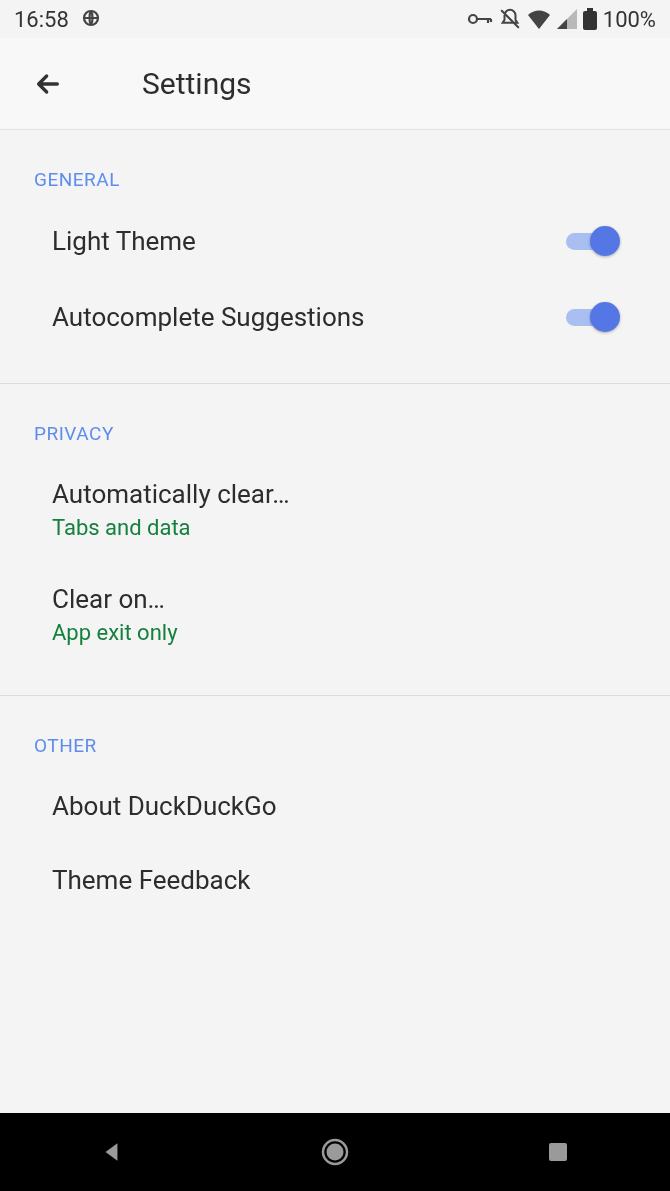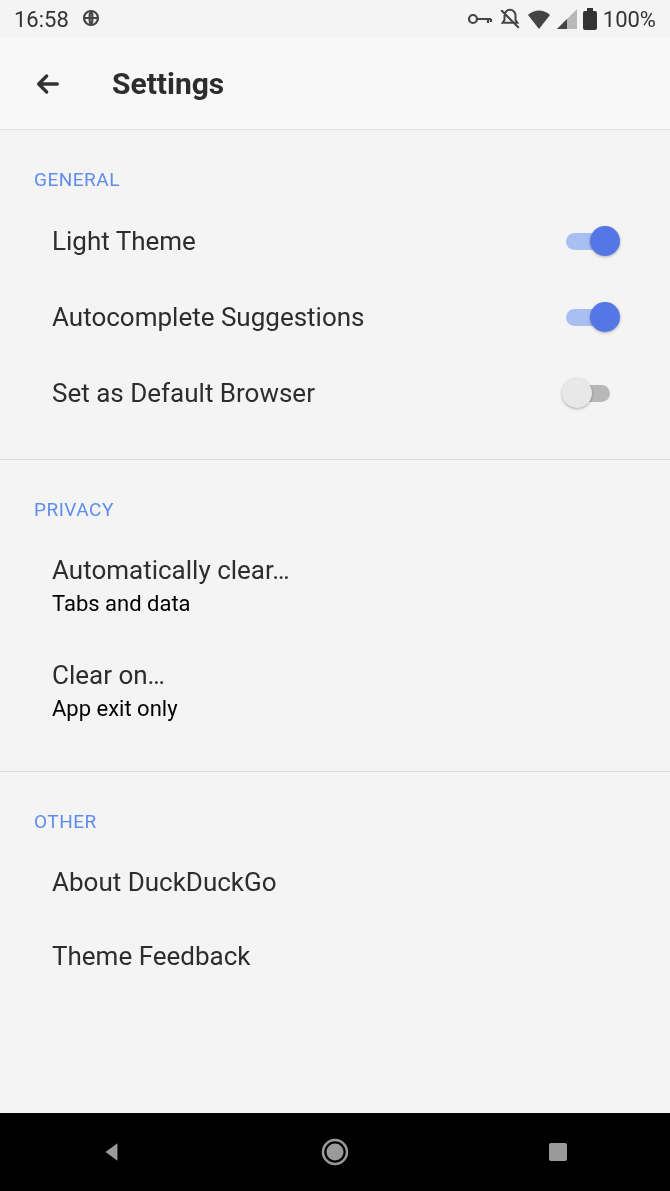--- a/index.html
+++ b/index.html
@@ -5,29 +5,29 @@
   * { box-sizing: border-box; margin: 0; padding: 0; }
   html, body { width: 670px; height: 1191px; font-family: Roboto, -apple-system, Helvetica, Arial, sans-serif; background: #f4f4f4; overflow: hidden; }
   
   .statusbar { height: 38px; background: #f4f4f4; display: flex; align-items: center; justify-content: space-between; padding: 0 14px; font-size: 22px; color: #333; }
   .statusbar .left { display: flex; align-items: center; gap: 10px; }
   .statusbar .right { display: flex; align-items: center; gap: 6px; }
   .statusbar .icon svg { display: block; }
   
   .appbar { height: 92px; background: #f8f8f8; display: flex; align-items: center; padding-left: 28px; border-bottom: 1px solid #e2e2e2; }
   .appbar .back { width: 40px; height: 40px; display: flex; align-items: center; justify-content: center; margin-right: 44px; }
-  .appbar .title { font-size: 30px; font-weight: 700; color: #2d2d2d; }
+  .appbar .title { font-size: 30px; font-weight: 400; color: #2d2d2d; margin-left: 30px; }
   
   .content { overflow: hidden; }
   .section-header { font-size: 19px; font-weight: 400; color: #5f8dee; letter-spacing: 0.5px; padding: 38px 34px 12px; }
   
   .row { display: flex; align-items: center; justify-content: space-between; padding: 22px 52px; }
   .row .labels { display: flex; flex-direction: column; }
   .row .primary { font-size: 26px; color: #2d2d2d; }
-  .row .secondary { font-size: 22px; color: #000000; margin-top: 6px; }
+  .row .secondary { font-size: 22px; color: #15803d; margin-top: 6px; }
   
   .switch { position: relative; width: 56px; height: 32px; }
   .switch .track { position: absolute; left: 4px; top: 8px; width: 44px; height: 17px; border-radius: 10px; background: #b8b8b8; }
   .switch .thumb { position: absolute; width: 30px; height: 30px; border-radius: 50%; top: 1px; background: #e8e8e8; box-shadow: 0 1px 3px rgba(0,0,0,0.3); }
   .switch.on .track { background: #a9bff2; }
   .switch.on .thumb { background: #5577e6; left: 28px; }
   .switch.off .thumb { left: 0; }
   
   .divider { height: 1px; background: #dcdcdc; margin-top: 28px; }
   
@@ -106,29 +106,20 @@
   <div class="row">
     <div class="labels">
         <span class="primary">Autocomplete Suggestions</span>
       </div>
     <div class="switch on">
         <div class="track"></div>
         <div class="thumb"></div>
       </div>
   </div>
 
-  <div class="row">
-    <div class="labels">
-        <span class="primary">Set as Default Browser</span>
-      </div>
-    <div class="switch off">
-        <div class="track"></div>
-        <div class="thumb"></div>
-      </div>
-  </div>
 
   <div class="divider"></div>
 
   <div class="section-header">PRIVACY</div>
 
   <div class="row">
     <div class="labels">
       <span class="primary">Automatically clear…</span>
       <span class="secondary">Tabs and data</span>
     </div>

